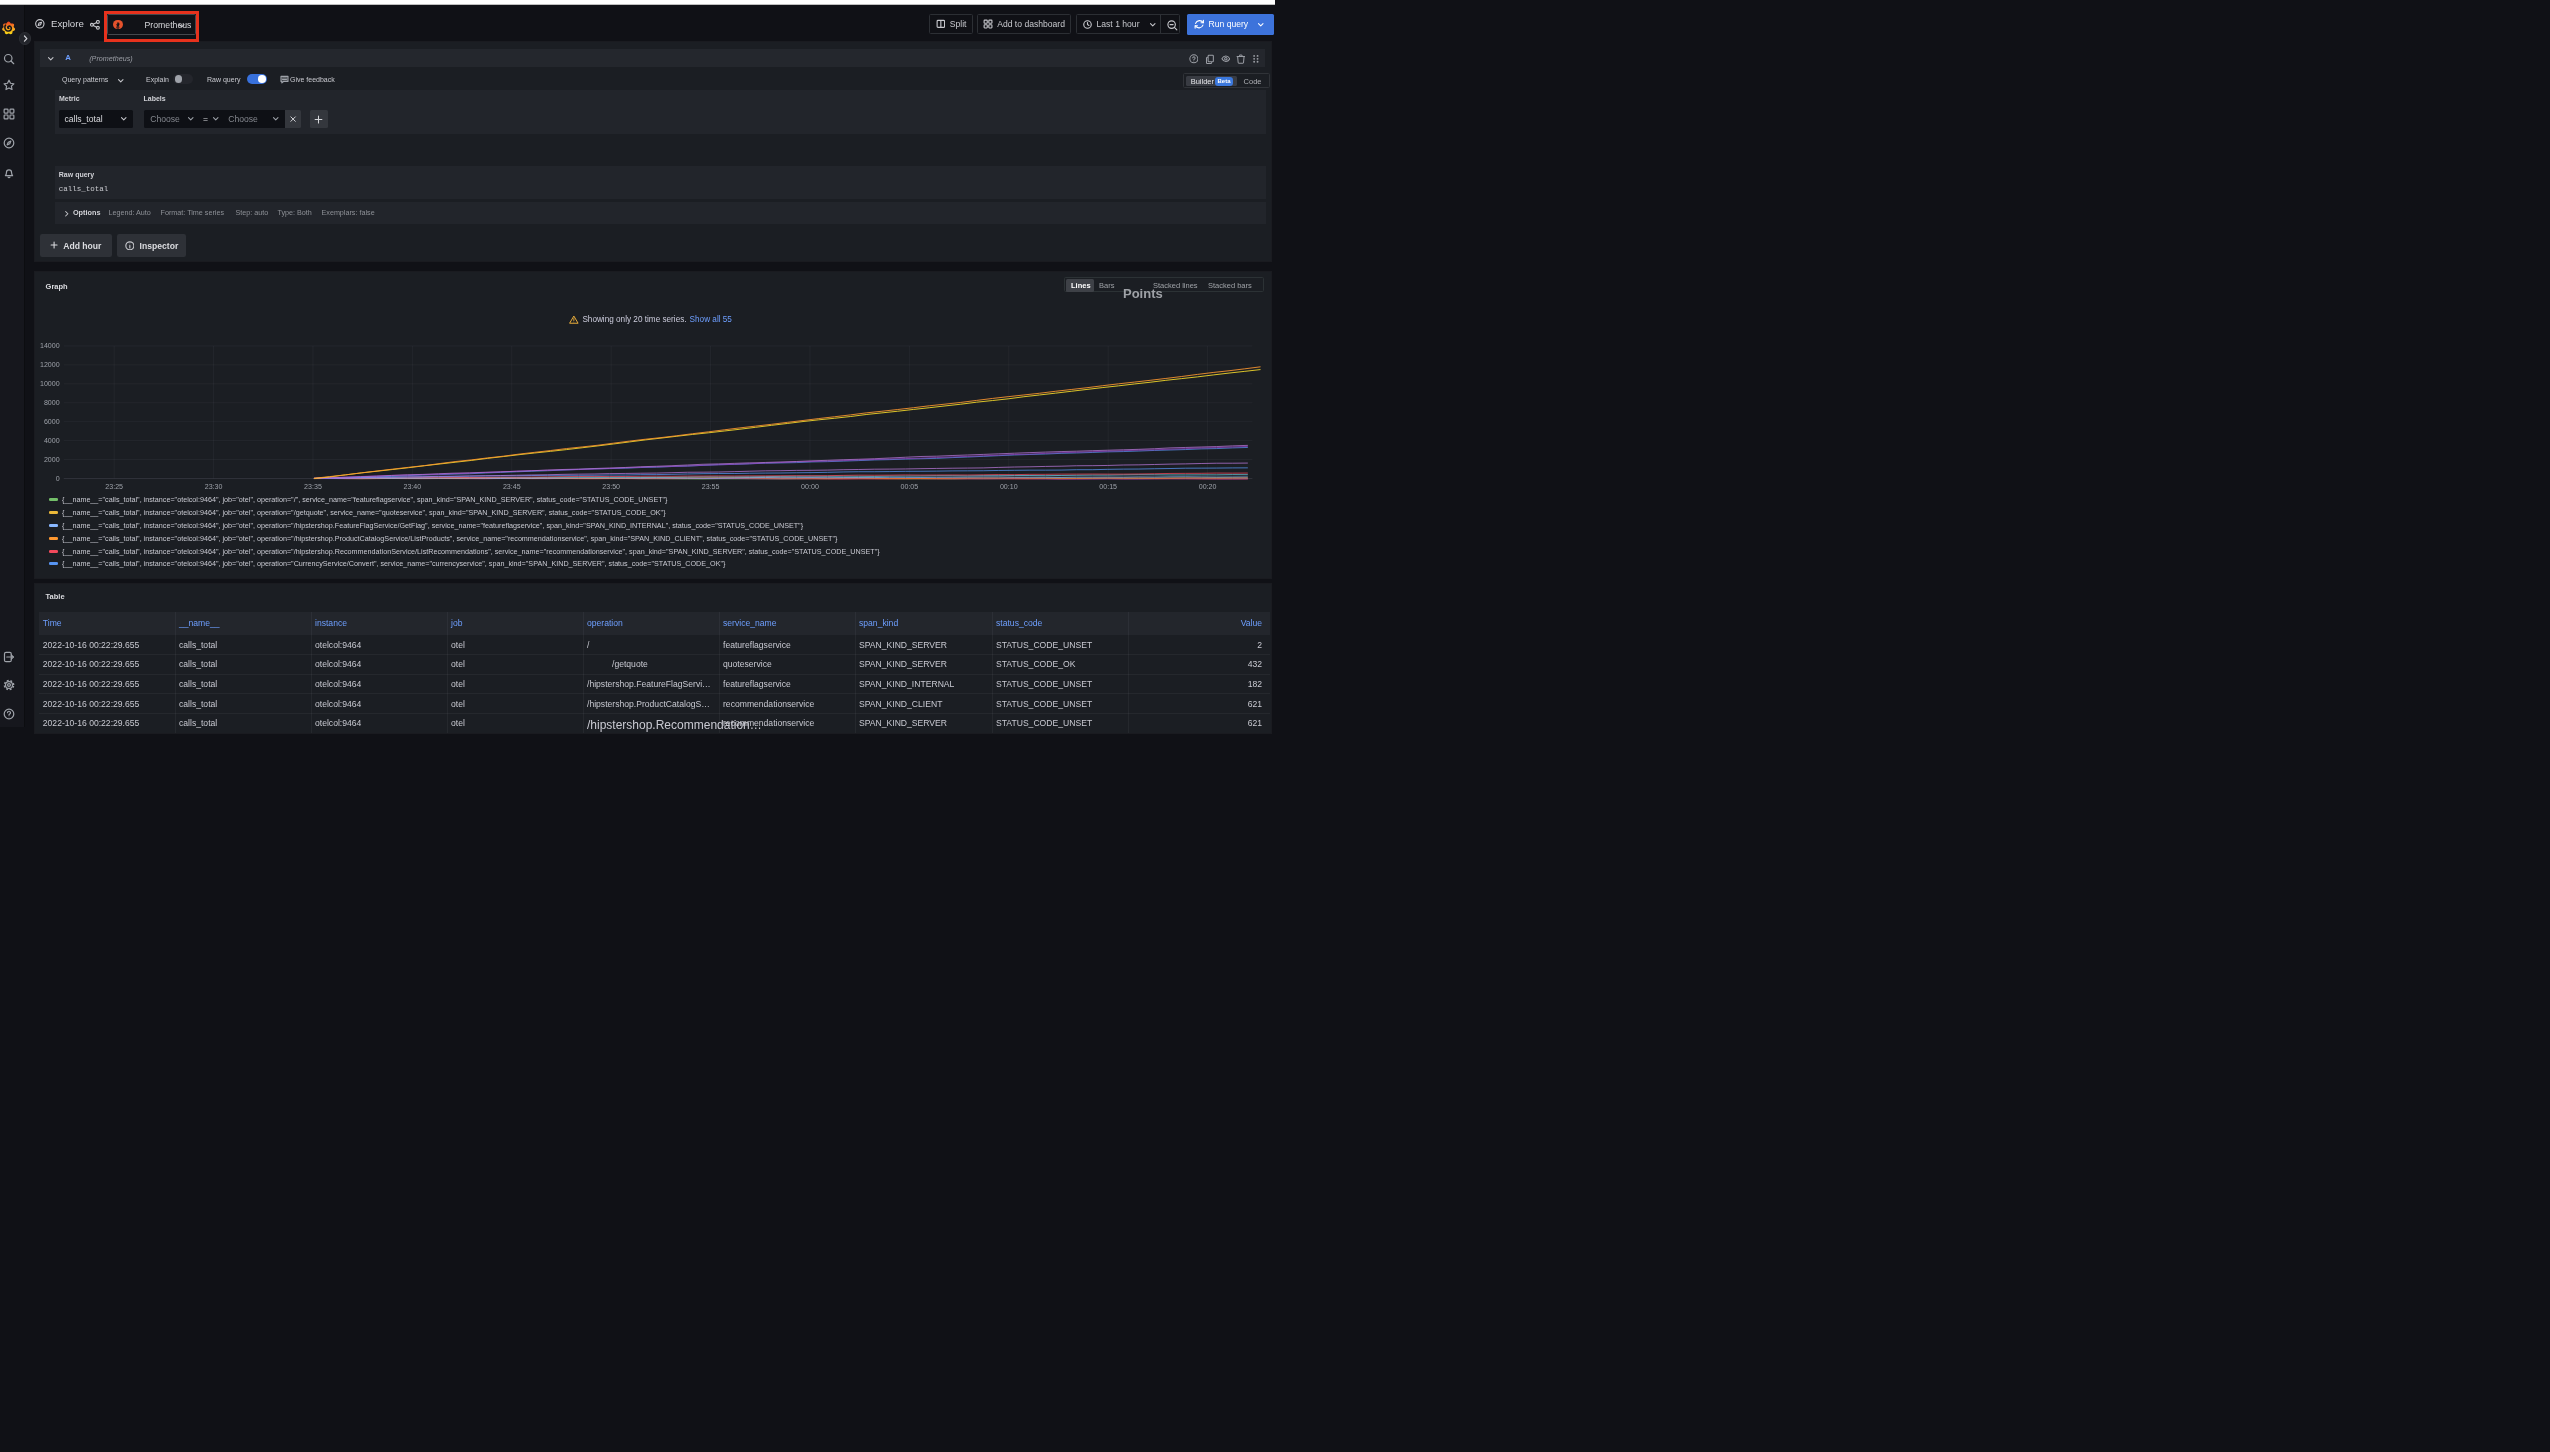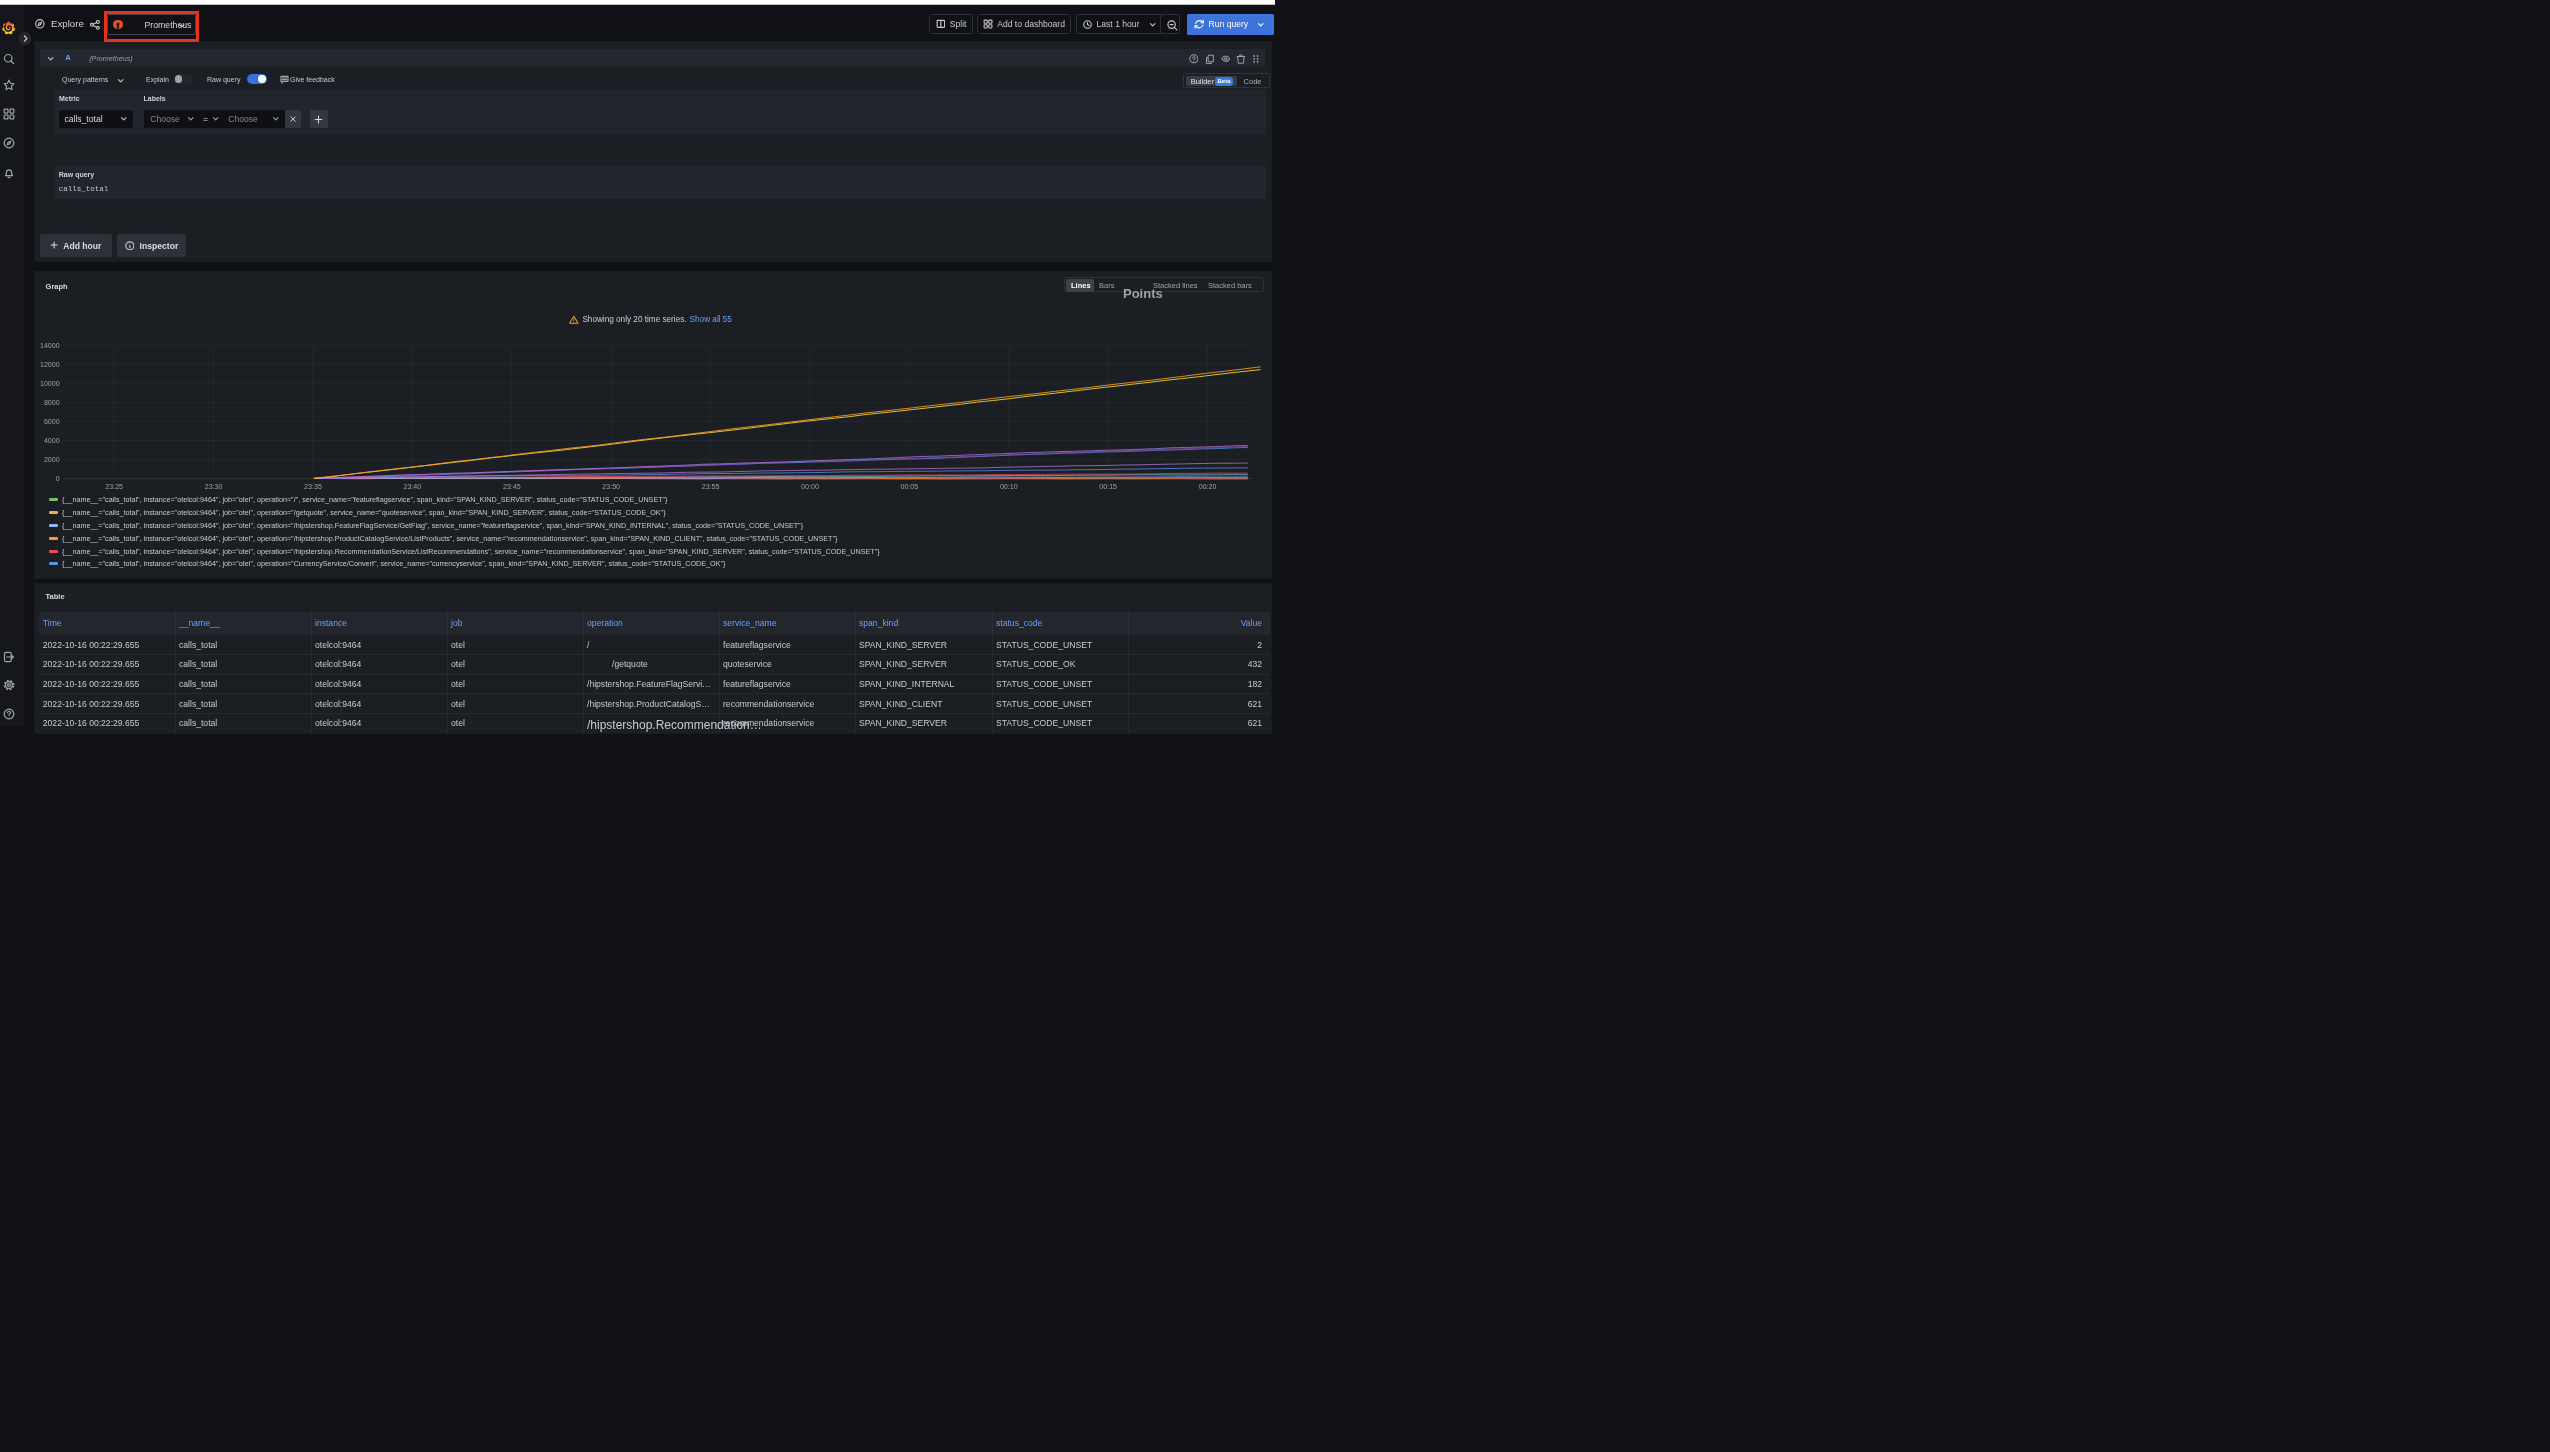--- a/index.html
+++ b/index.html
@@ -256,20 +256,31 @@
         </svg>
     </div>
   </div>
 
 
   <div class="abs" style="left:19.5px;top:124px;width:1211px;height:33px;background:#22252b">
     <span style="position:absolute;left:4.3px;top:5.2px;font-size:7px;font-weight:700;color:#d0d1d6">Raw query</span>
     <span style="position:absolute;left:4.3px;top:19px;font-size:7.5px;font-family:'Liberation Mono',monospace;color:#c8c9ce">calls_total</span>
   </div>
 
+  <div class="abs" style="left:19.5px;top:160px;width:1211px;height:22px;background:#22252b">
+    <svg width="7.5" height="7.5" viewBox="0 0 10 10" style="position:absolute;left:8.2px;top:7.5px">
+        <path d="M3.5 2l3 3-3 3" fill="none" stroke="#c7c8cd" stroke-width="1.4" stroke-linecap="round" stroke-linejoin="round"></path>
+      </svg>
+    <span style="position:absolute;left:18.4px;top:6.3px;font-size:7.3px;font-weight:700;color:#d0d1d6">Options</span>
+    <span style="position:absolute;left:54px;top:6.3px;font-size:7.2px;color:#8e9197">Legend: Auto</span>
+    <span style="position:absolute;left:106px;top:6.3px;font-size:7.2px;color:#8e9197">Format: Time series</span>
+    <span style="position:absolute;left:181px;top:6.3px;font-size:7.2px;color:#8e9197">Step: auto</span>
+    <span style="position:absolute;left:223px;top:6.3px;font-size:7.2px;color:#8e9197">Type: Both</span>
+    <span style="position:absolute;left:267px;top:6.3px;font-size:7.2px;color:#8e9197">Exemplars: false</span>
+  </div>
 
   <div class="gbtn" style="left:4.7px;top:192px;width:72px;height:23px;font-size:8.6px;font-weight:600;background:#2e3137">
     <svg width="8.2" height="8.2" viewBox="0 0 11 11" style="">
         <path d="M5.5 1.5v8M1.5 5.5h8" stroke="#dcdde1" stroke-width="1.4" stroke-linecap="round"></path>
       </svg>
       <span>Add hour</span>
   </div>
   <div class="gbtn" style="left:82px;top:192px;width:69px;height:23px;font-size:8.6px;font-weight:600;background:#2e3137">
     <svg width="9.7" height="9.7" viewBox="0 0 13 13" style="">
         <circle cx="6.5" cy="6.5" r="5.4" fill="none" stroke="#c7c8cd" stroke-width="1.5" stroke-linecap="round" stroke-linejoin="round"></circle>

